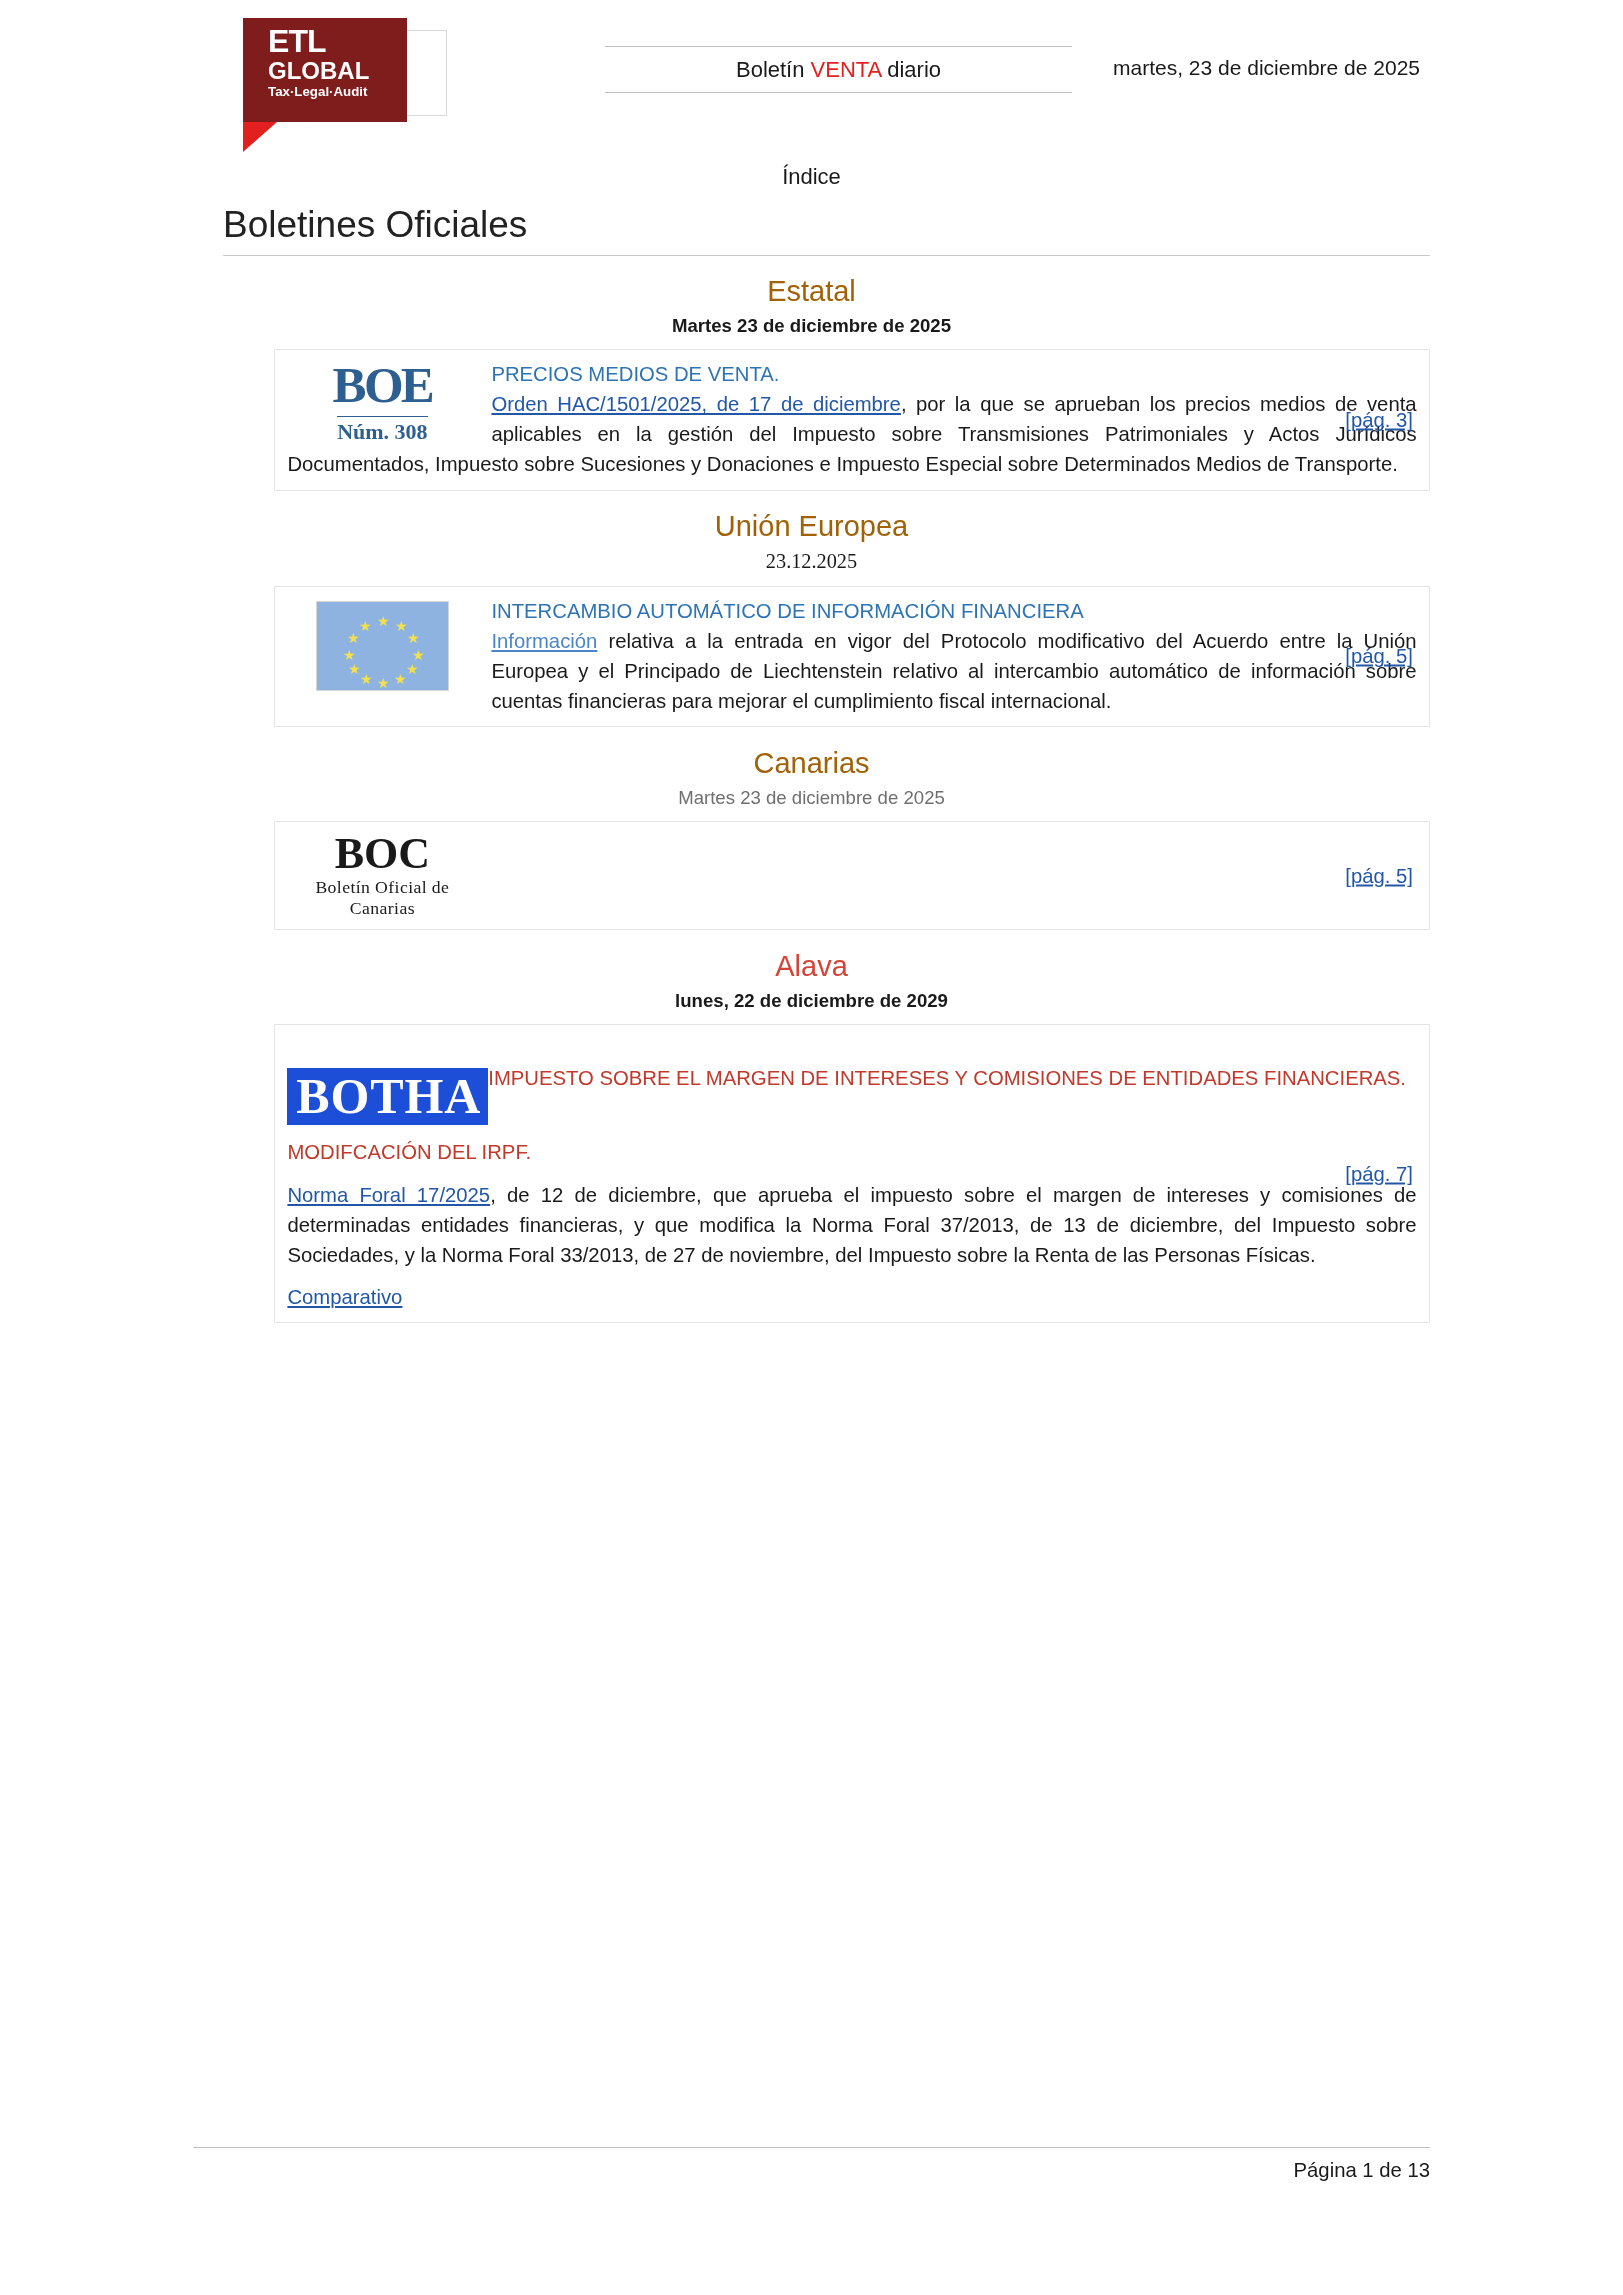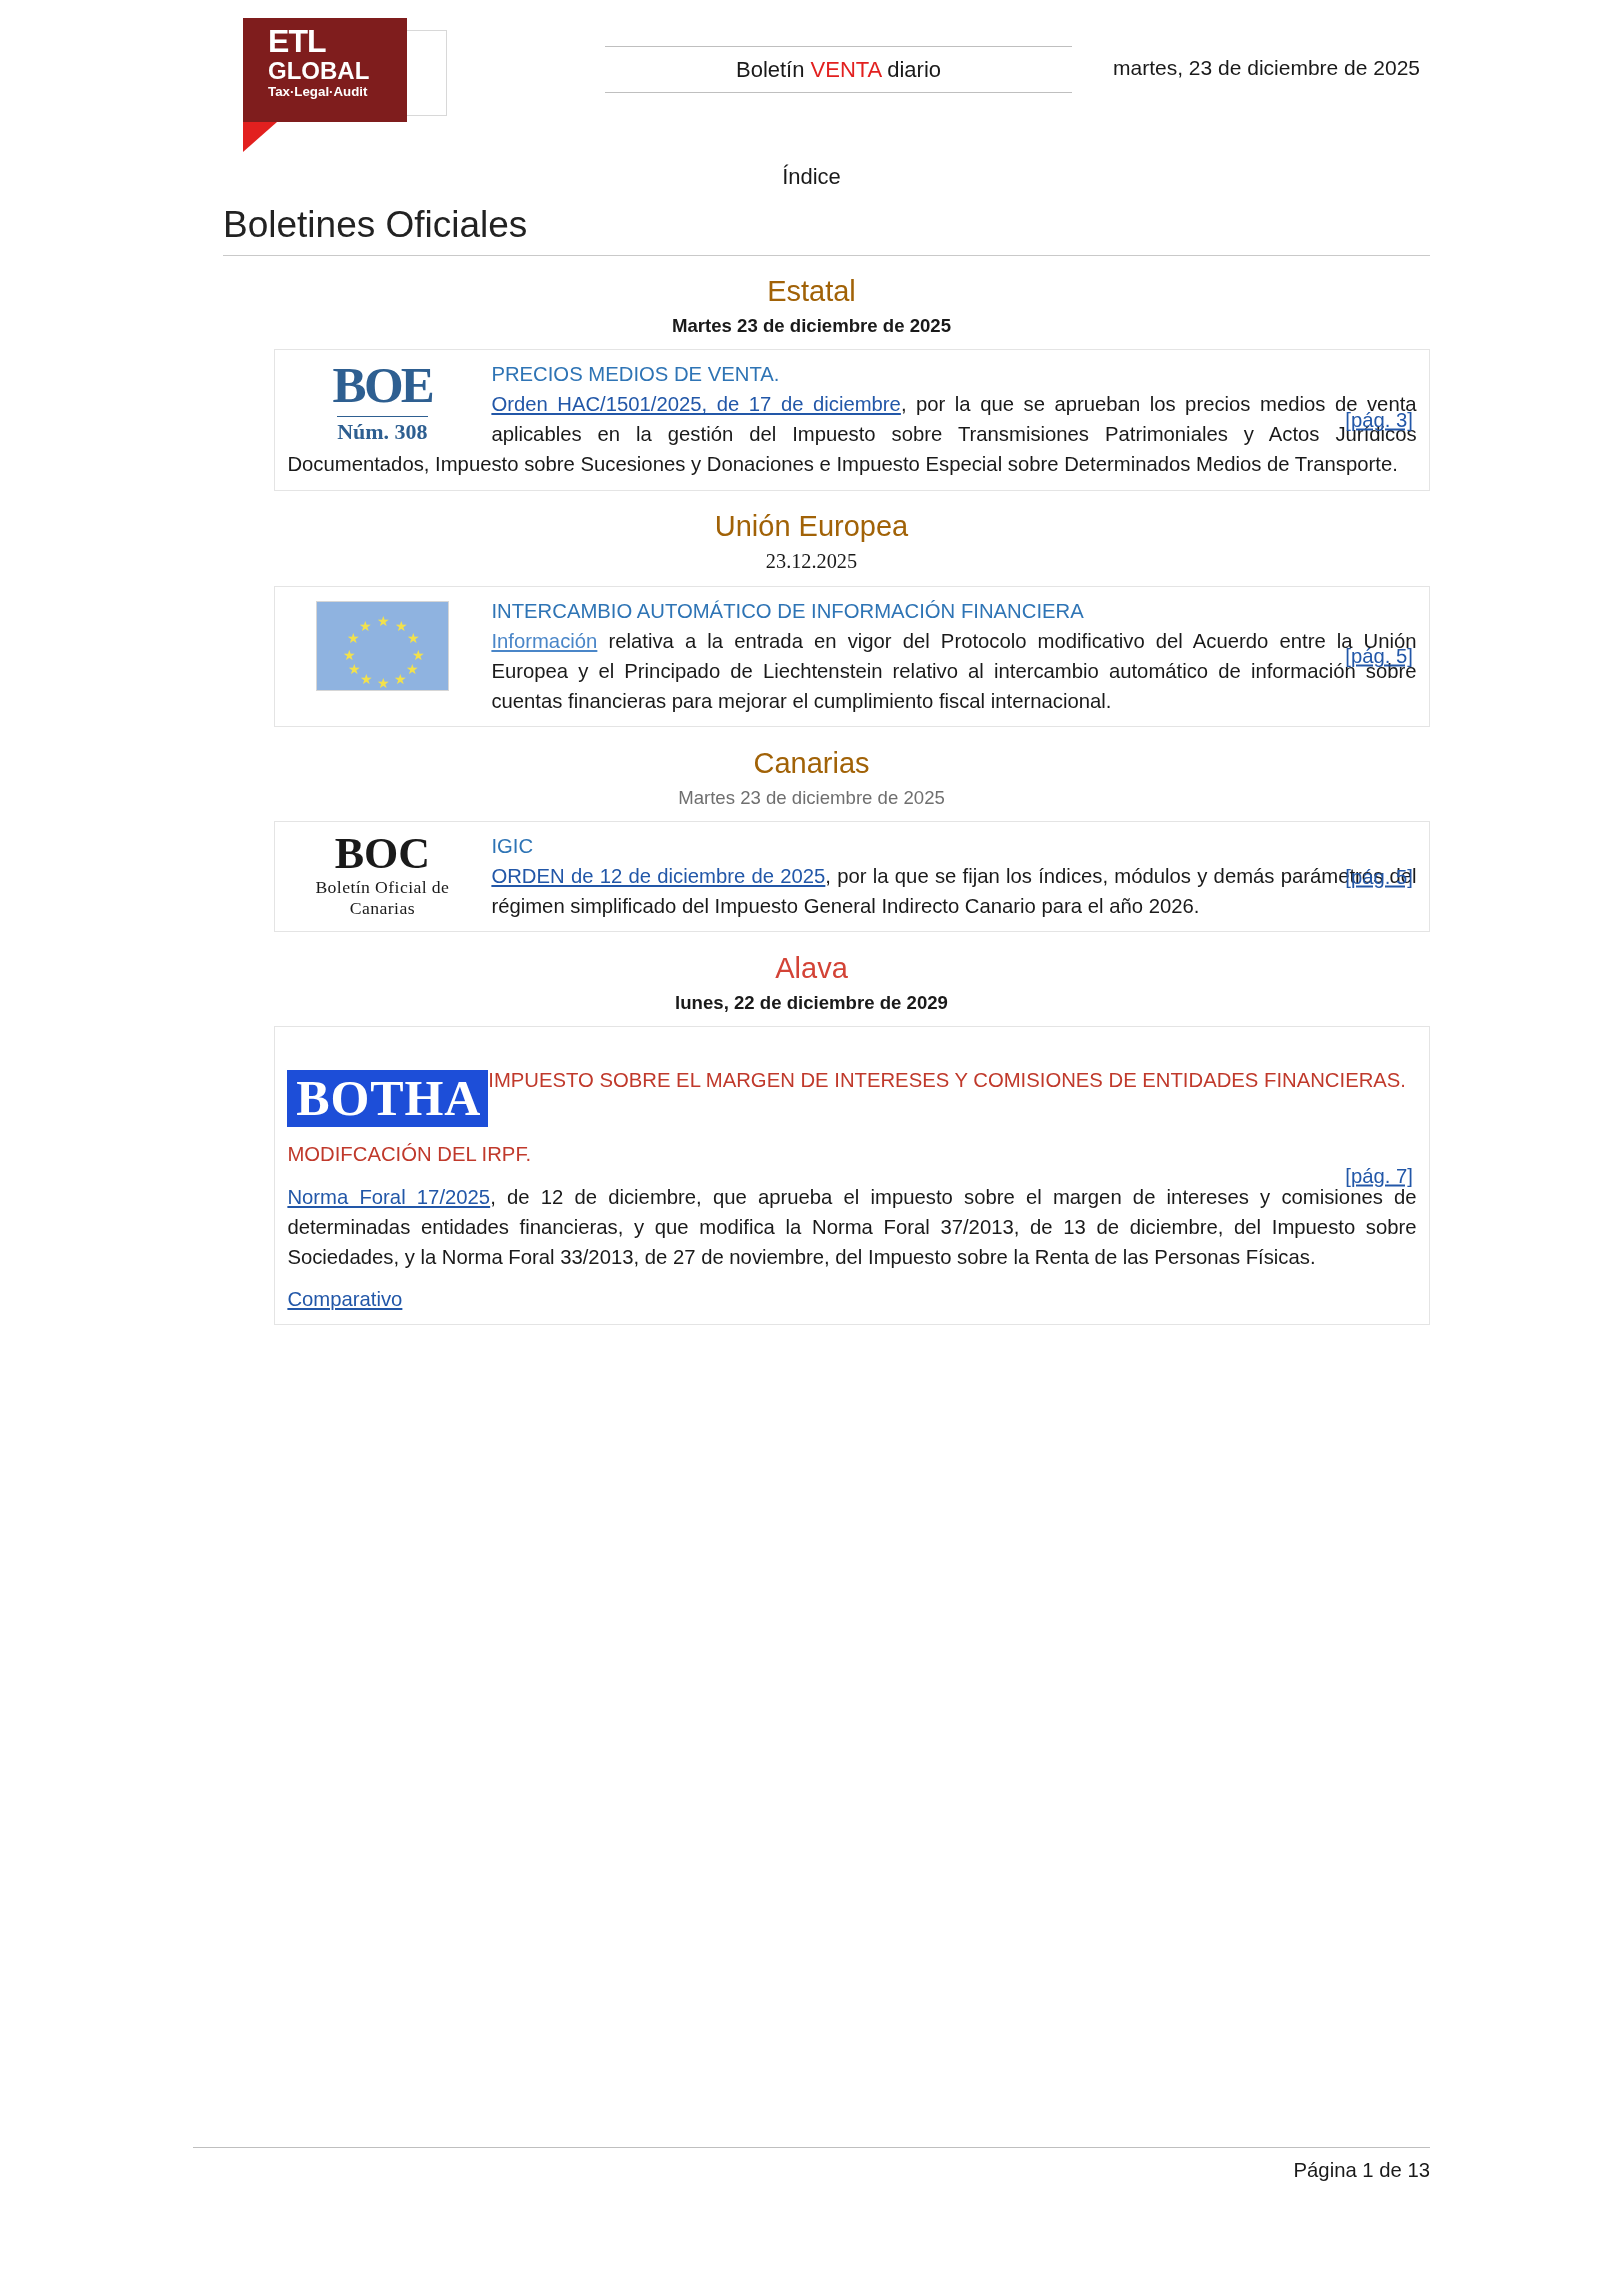--- a/index.html
+++ b/index.html
@@ -371,24 +371,20 @@
 
   <div class="section-title">Canarias</div>
   <div class="section-date grey">Martes 23 de diciembre de 2025</div>
 
   <div class="entry clearfix">
     <div class="pagelink">[pág. 5]</div>
     <div class="logo-cell">
       <div class="boc-logo">BOC</div>
       <div class="boc-sub">Boletín Oficial de Canarias</div>
     </div>
-    <div class="body-text">
-      <span class="head-blue">IGIC</span><br>
-      <span class="link-blue">ORDEN de 12 de diciembre de 2025</span><span>, por la que se fijan los índices, módulos y demás parámetros del régimen simplificado del Impuesto General Indirecto Canario para el año 2026.</span>
-    </div>
   </div>
 
   <div class="section-title alava">Alava</div>
   <div class="section-date small-bold">lunes, 22 de diciembre de 2029</div>
 
   <div class="entry entry-alava">
     <div class="pagelink">[pág. 7]</div>
     <div class="body-text">
       <span class="botha-logo">BOTHA</span><span class="botha-head">IMPUESTO SOBRE EL MARGEN DE INTERESES Y COMISIONES DE ENTIDADES FINANCIERAS.</span>
       <div style="height:12.4px"></div>

